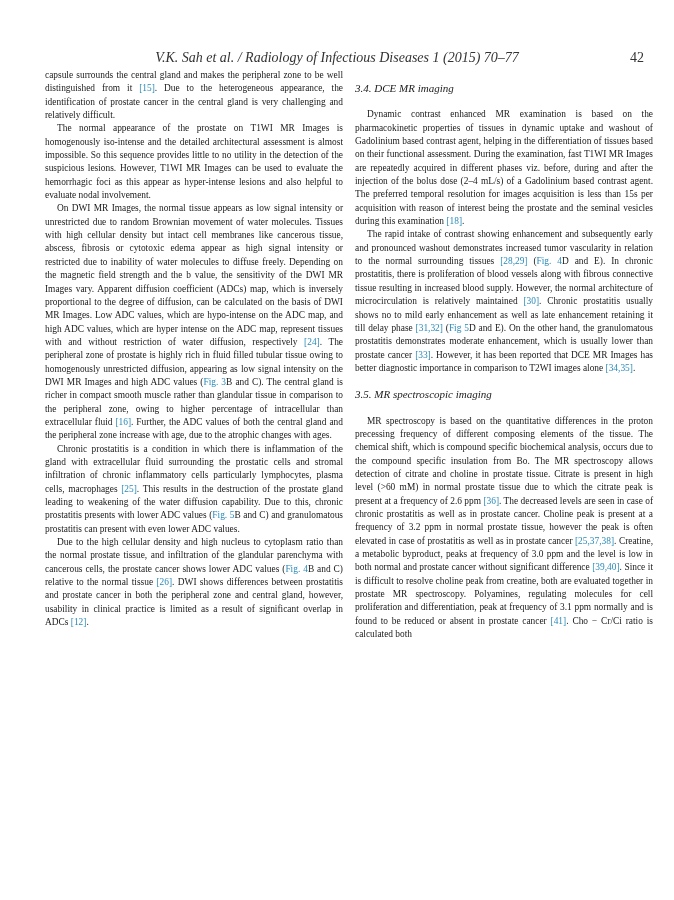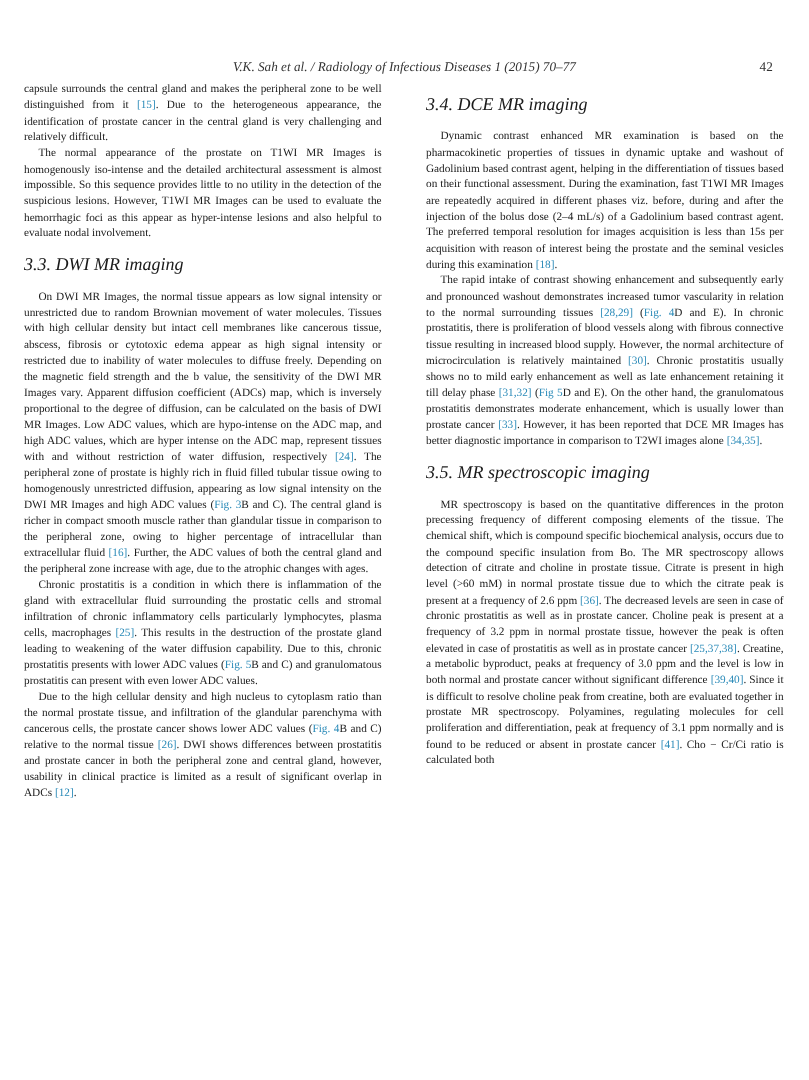--- a/index.html
+++ b/index.html
@@ -3,53 +3,52 @@
   <meta charset="utf-8">
   <style>
     html, body { margin: 0; padding: 0; background: #ffffff; }
     body {
       width: 674px; height: 900px; overflow: hidden; position: relative;
       font-family: "Liberation Serif", "DejaVu Serif", serif;
       color: #1a1a1a;
     }
     .running-header {
       position: absolute; top: 50px; left: 30px; width: 614px; height: 14px;
-      font-size: 11px; font-style: italic; color: #333;
+      font-size: 14px; font-style: italic; color: #333;
     }
     .running-header .journal { position: absolute; left: 0; right: 0; text-align: center; }
     .running-header .page-num { position: absolute; right: 0; font-style: normal; }
     .col {
       position: absolute; top: 69px; width: 298px;
       font-size: 9.4px; line-height: 13.35px; text-align: justify;
       hyphens: auto;
     }
-    .col.left { left: 20px; }
+    .col.left { left: 45px; }
     .col.right { left: 355px; }
     p { margin: 0; }
     p.indent { text-indent: 12px; }
     h3 {
-      font-size: 15px; font-style: italic; font-weight: normal;
+      font-size: 11px; font-style: italic; font-weight: normal;
       margin: 13px 0 13px 0; line-height: 13.35px;
     }
     a.ref { color: #2a8ab8; text-decoration: none; }
   </style>
 </head>
 <body>
 
 <div class="running-header">
   <span class="journal">V.K. Sah et al. / Radiology of Infectious Diseases 1 (2015) 70–77</span>
   <span class="page-num">42</span>
 </div>
 
 <div class="col left">
   <p><span>capsule surrounds the central gland and makes the peripheral zone to be well distinguished from it </span><a class="ref">[15]</a><span>. Due to the heterogeneous appearance, the identification of prostate cancer in the central gland is very challenging and relatively difficult.</span></p>
 
   <p class="indent">The normal appearance of the prostate on T1WI MR Images is homogenously iso-intense and the detailed architectural assessment is almost impossible. So this sequence provides little to no utility in the detection of the suspicious lesions. However, T1WI MR Images can be used to evaluate the hemorrhagic foci as this appear as hyper-intense lesions and also helpful to evaluate nodal involvement.</p>
 
-  <h3>3.3. DWI MR imaging</h3>
   <p class="indent"><span>On DWI MR Images, the normal tissue appears as low signal intensity or unrestricted due to random Brownian movement of water molecules. Tissues with high cellular density but intact cell membranes like cancerous tissue, abscess, fibrosis or cytotoxic edema appear as high signal intensity or restricted due to inability of water molecules to diffuse freely. Depending on the magnetic field strength and the b value, the sensitivity of the DWI MR Images vary. Apparent diffusion coefficient (ADCs) map, which is inversely proportional to the degree of diffusion, can be calculated on the basis of DWI MR Images. Low ADC values, which are hypo-intense on the ADC map, and high ADC values, which are hyper intense on the ADC map, represent tissues with and without restriction of water diffusion, respectively </span><a class="ref">[24]</a><span>. The peripheral zone of prostate is highly rich in fluid filled tubular tissue owing to homogenously unrestricted diffusion, appearing as low signal intensity on the DWI MR Images and high ADC values (</span><a class="ref">Fig. 3</a><span>B and C). The central gland is richer in compact smooth muscle rather than glandular tissue in comparison to the peripheral zone, owing to higher percentage of intracellular than extracellular fluid </span><a class="ref">[16]</a><span>. Further, the ADC values of both the central gland and the peripheral zone increase with age, due to the atrophic changes with ages.</span></p>
   <p class="indent"><span>Chronic prostatitis is a condition in which there is inflammation of the gland with extracellular fluid surrounding the prostatic cells and stromal infiltration of chronic inflammatory cells particularly lymphocytes, plasma cells, macrophages </span><a class="ref">[25]</a><span>. This results in the destruction of the prostate gland leading to weakening of the water diffusion capability. Due to this, chronic prostatitis presents with lower ADC values (</span><a class="ref">Fig. 5</a><span>B and C) and granulomatous prostatitis can present with even lower ADC values.</span></p>
   <p class="indent"><span>Due to the high cellular density and high nucleus to cytoplasm ratio than the normal prostate tissue, and infiltration of the glandular parenchyma with cancerous cells, the prostate cancer shows lower ADC values (</span><a class="ref">Fig. 4</a><span>B and C) relative to the normal tissue </span><a class="ref">[26]</a><span>. DWI shows differences between prostatitis and prostate cancer in both the peripheral zone and central gland, however, usability in clinical practice is limited as a result of significant overlap in ADCs </span><a class="ref">[12]</a><span>.</span></p>
 </div>
 
 <div class="col right">
 
   <h3>3.4. DCE MR imaging</h3>
   <p class="indent"><span>Dynamic contrast enhanced MR examination is based on the pharmacokinetic properties of tissues in dynamic uptake and washout of Gadolinium based contrast agent, helping in the differentiation of tissues based on their functional assessment. During the examination, fast T1WI MR Images are repeatedly acquired in different phases viz. before, during and after the injection of the bolus dose (2–4 mL/s) of a Gadolinium based contrast agent. The preferred temporal resolution for images acquisition is less than 15s per acquisition with reason of interest being the prostate and the seminal vesicles during this examination </span><a class="ref">[18]</a><span>.</span></p>
   <p class="indent"><span>The rapid intake of contrast showing enhancement and subsequently early and pronounced washout demonstrates increased tumor vascularity in relation to the normal surrounding tissues </span><a class="ref">[28,29]</a><span> (</span><a class="ref">Fig. 4</a><span>D and E). In chronic prostatitis, there is proliferation of blood vessels along with fibrous connective tissue resulting in increased blood supply. However, the normal architecture of microcirculation is relatively maintained </span><a class="ref">[30]</a><span>. Chronic prostatitis usually shows no to mild early enhancement as well as late enhancement retaining it till delay phase </span><a class="ref">[31,32]</a><span> (</span><a class="ref">Fig 5</a><span>D and E). On the other hand, the granulomatous prostatitis demonstrates moderate enhancement, which is usually lower than prostate cancer </span><a class="ref">[33]</a><span>. However, it has been reported that DCE MR Images has better diagnostic importance in comparison to T2WI images alone </span><a class="ref">[34,35]</a><span>.</span></p>

